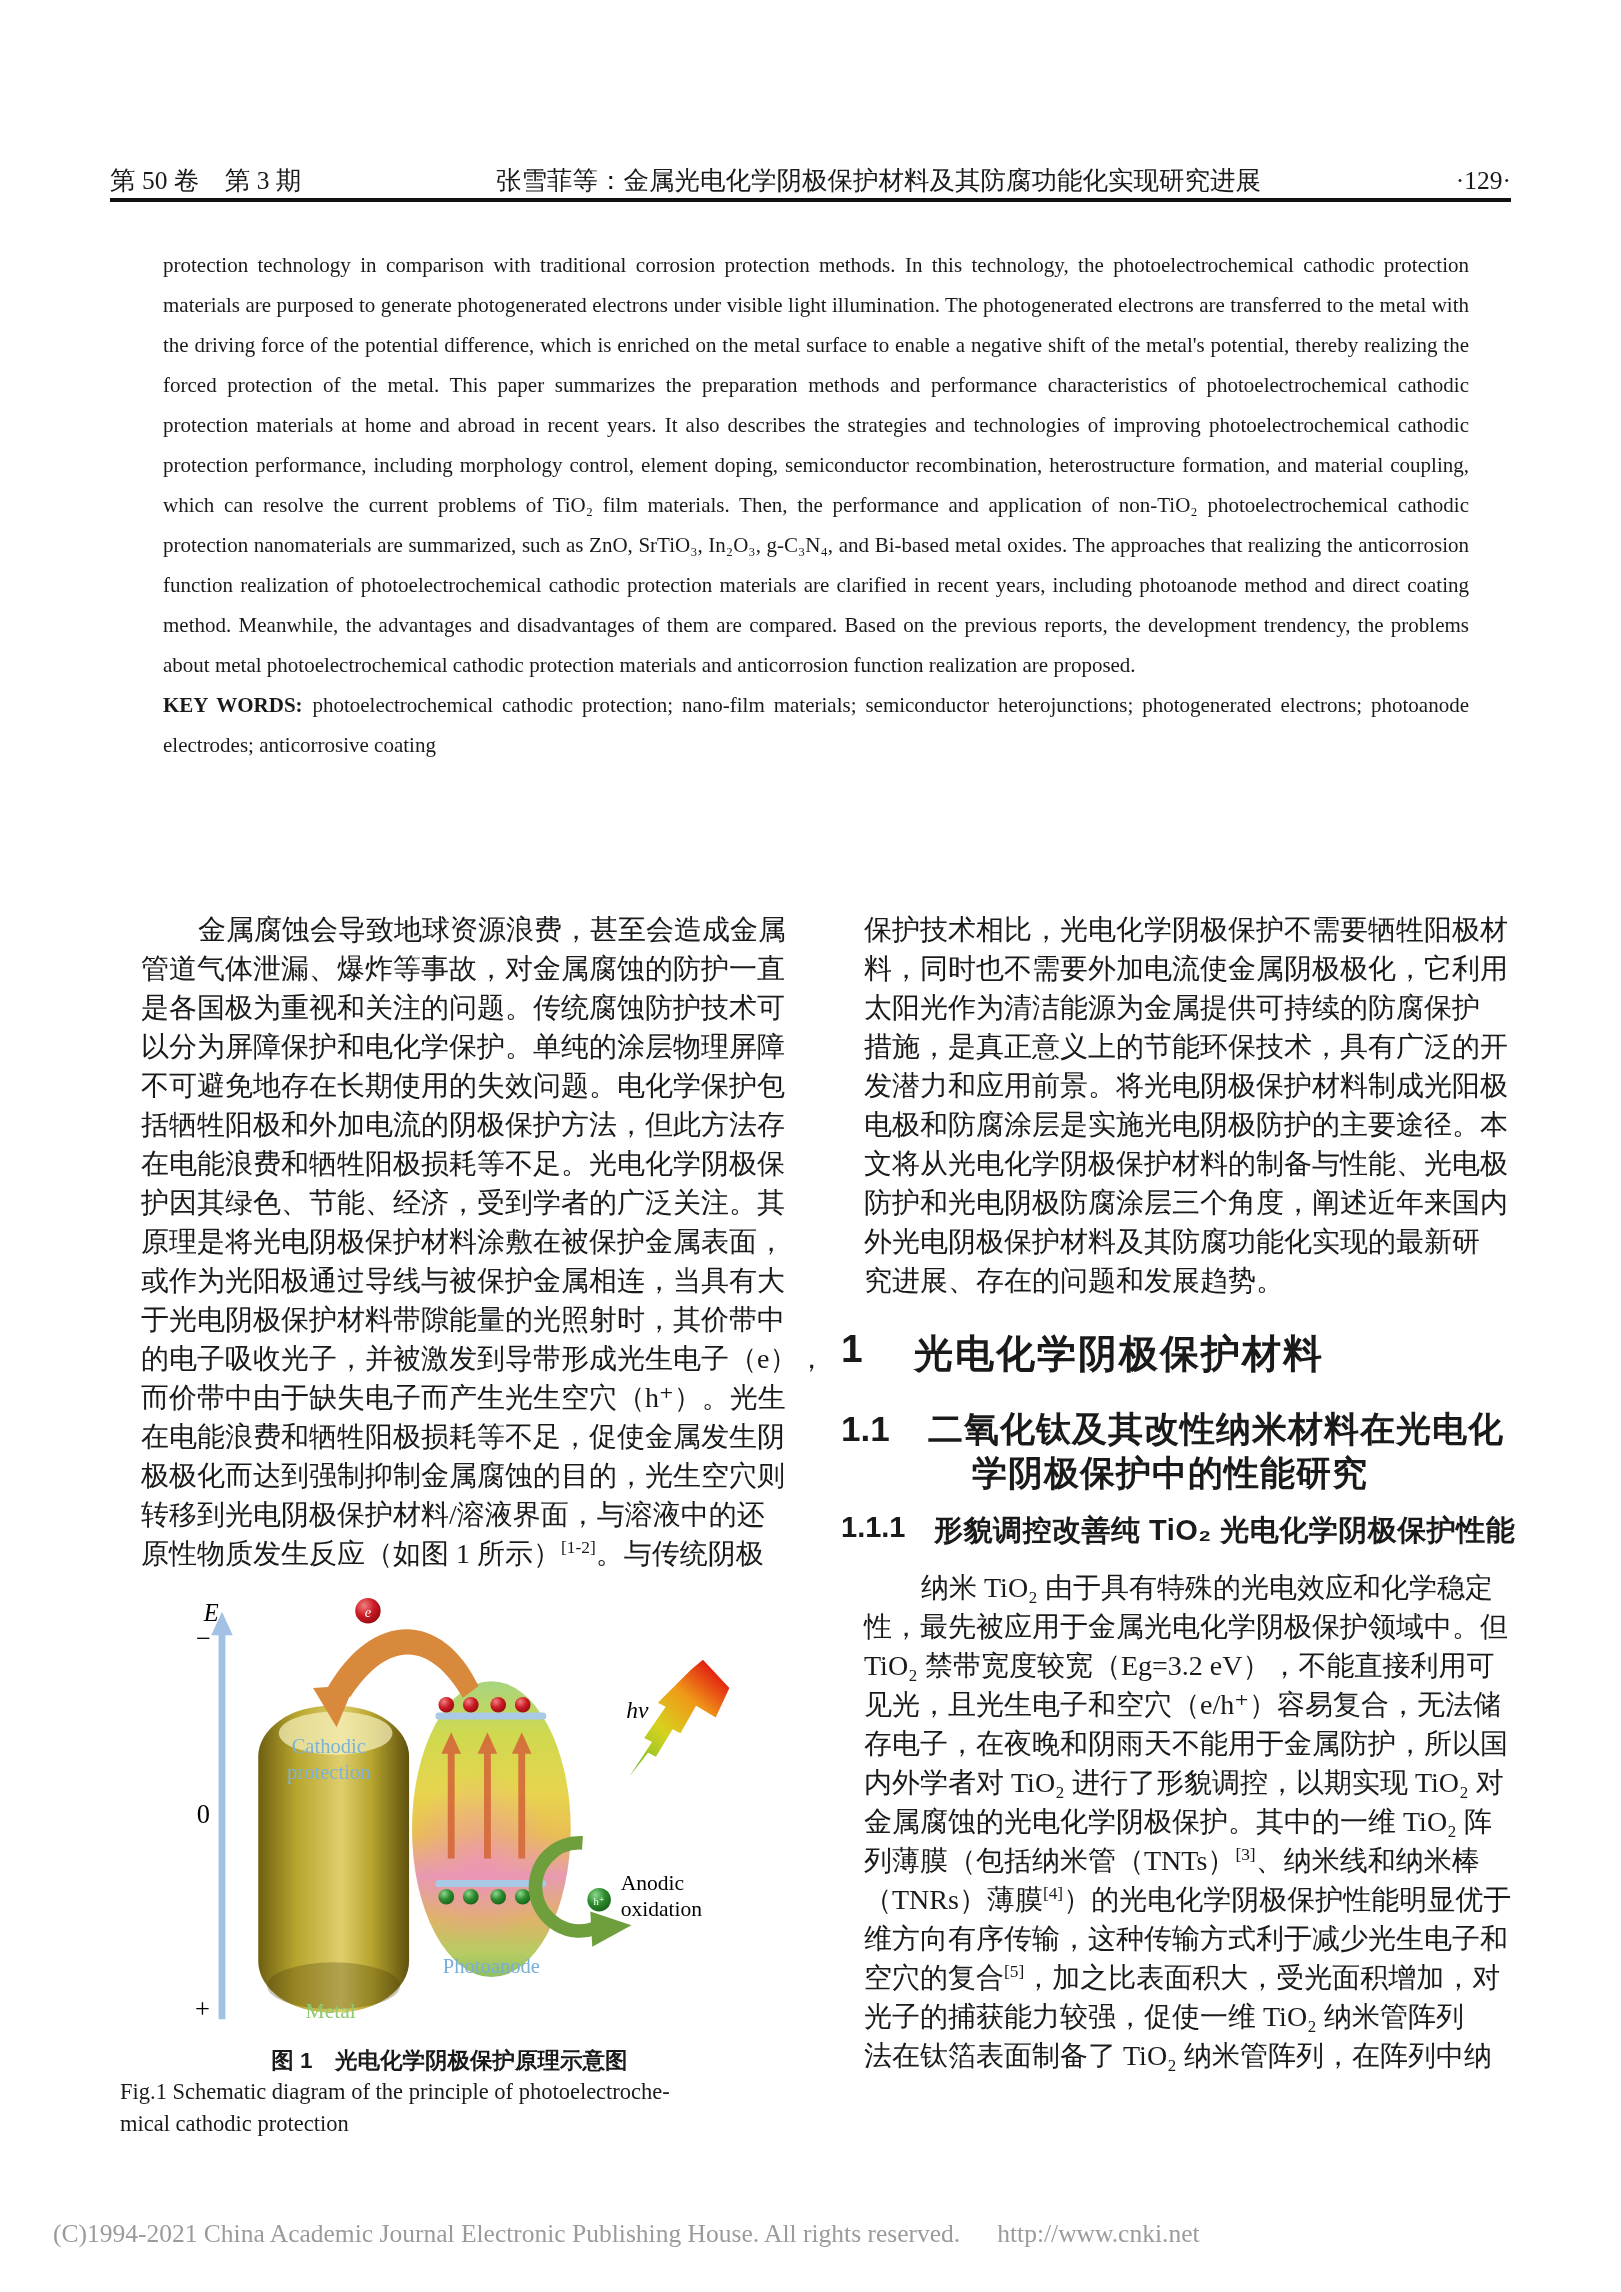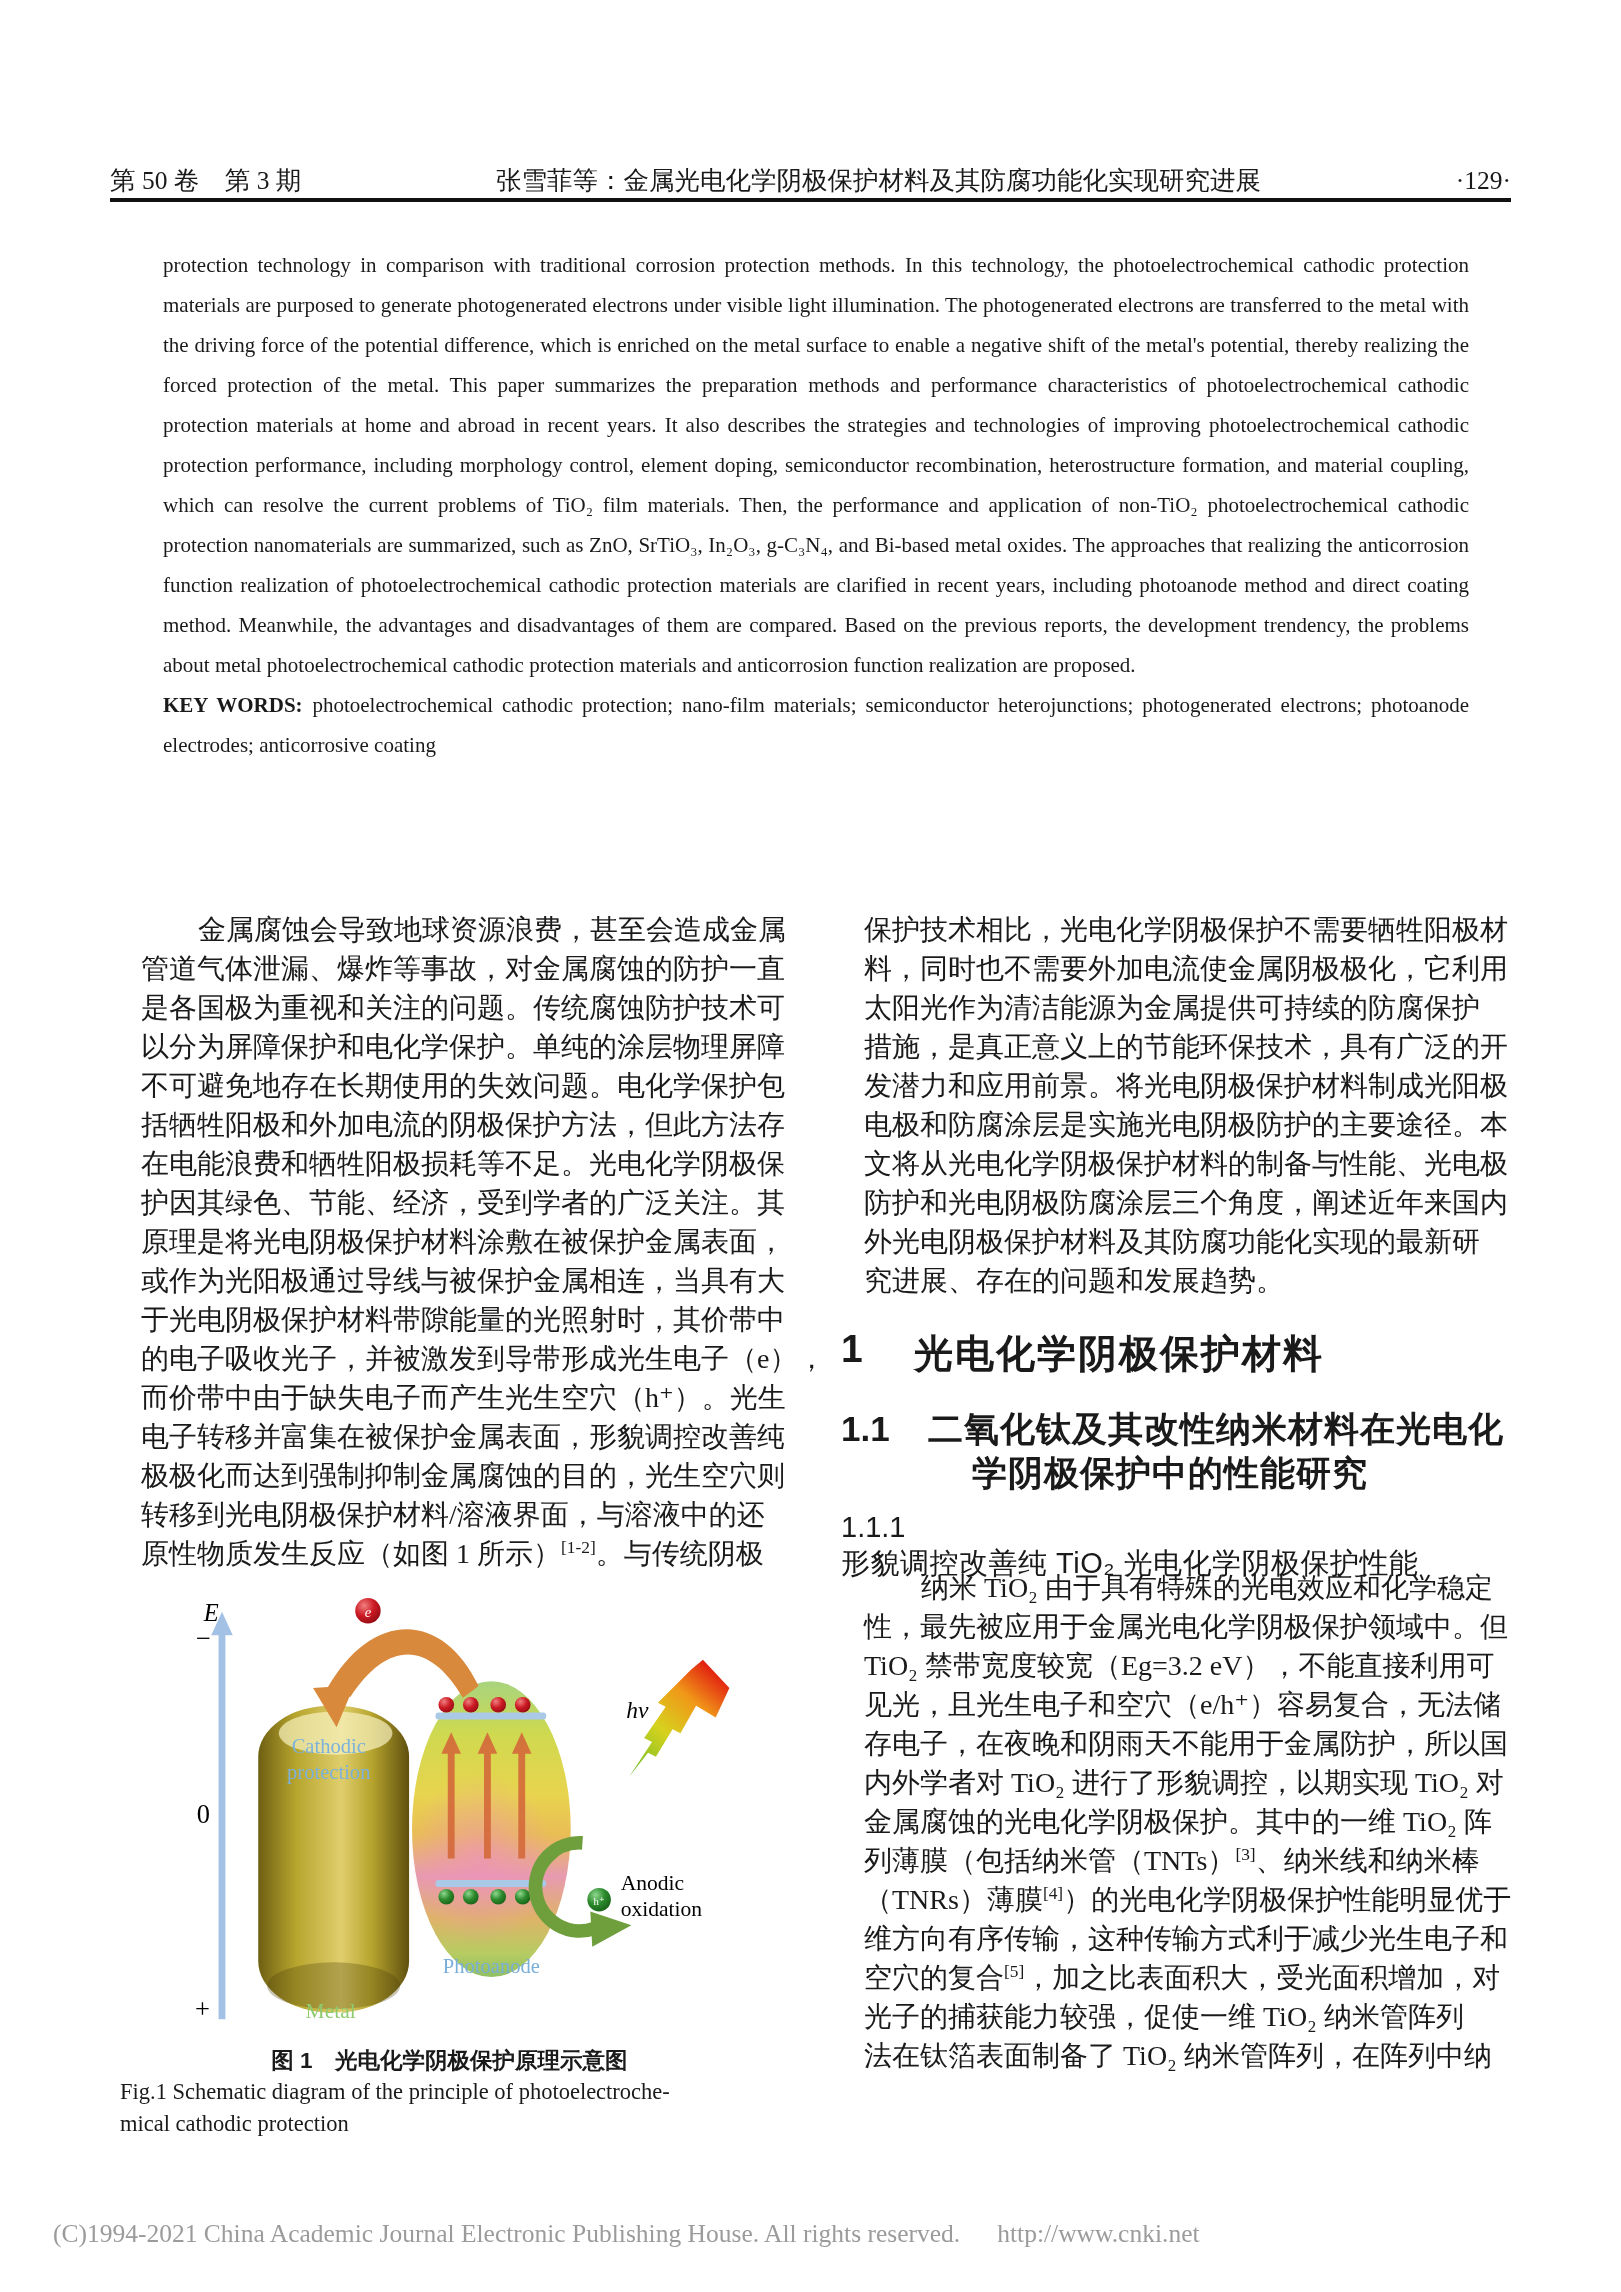--- a/index.html
+++ b/index.html
@@ -21,21 +21,21 @@
   
   .h1-row{position:absolute;left:841px;top:1327px;display:flex;font-family:"Liberation Sans","DejaVu Sans",sans-serif;
           font-weight:bold;font-size:39px;letter-spacing:2px;}
   .h1-num{width:73px;letter-spacing:0;}
   .h11{position:absolute;left:841px;top:1407px;font-family:"Liberation Sans","DejaVu Sans",sans-serif;
        font-weight:bold;font-size:35px;line-height:44px;letter-spacing:1px;}
   .h11-l1{display:flex;}
   .h11-num{width:87px;letter-spacing:0;}
   .h11-l2{margin-left:131px;}
   .h111{position:absolute;left:841px;top:1511px;display:flex;font-family:"Liberation Sans","DejaVu Sans",sans-serif;
-        font-weight:normal;font-size:29px;letter-spacing:0.5px;flex-direction:column;}
+        font-weight:bold;font-size:29px;letter-spacing:0.5px;}
   .h111-num{width:93px;letter-spacing:0;}
   
   .fig-svg{position:absolute;left:118px;top:1596px;}
   .cap-cn{position:absolute;left:118px;top:2045px;width:663px;text-align:center;
           font-family:"Liberation Sans","DejaVu Sans",sans-serif;font-weight:bold;font-size:22.5px;}
   .cap-en{position:absolute;left:120px;top:2076px;width:663px;font-size:22.5px;line-height:32px;}
   .cap-en div{white-space:nowrap;}
   
   .footer{position:absolute;left:53px;top:2219px;display:flex;gap:37px;font-size:25.5px;color:#9b9b9b;white-space:nowrap;}
   svg text{font-family:"Liberation Serif","DejaVu Serif",serif;}
@@ -64,21 +64,21 @@
     <div class="cn-line">以分为屏障保护和电化学保护。单纯的涂层物理屏障</div>
     <div class="cn-line">不可避免地存在长期使用的失效问题。电化学保护包</div>
     <div class="cn-line">括牺牲阳极和外加电流的阴极保护方法，但此方法存</div>
     <div class="cn-line">在电能浪费和牺牲阳极损耗等不足。光电化学阴极保</div>
     <div class="cn-line">护因其绿色、节能、经济，受到学者的广泛关注。其</div>
     <div class="cn-line">原理是将光电阴极保护材料涂敷在被保护金属表面，</div>
     <div class="cn-line">或作为光阳极通过导线与被保护金属相连，当具有大</div>
     <div class="cn-line">于光电阴极保护材料带隙能量的光照射时，其价带中</div>
     <div class="cn-line">的电子吸收光子，并被激发到导带形成光生电子（e），</div>
     <div class="cn-line">而价带中由于缺失电子而产生光生空穴（h⁺）。光生</div>
-    <div class="cn-line">电子转移并富集在被保护金属表面，形貌调控改善纯</div>
+    <div class="cn-line">在电能浪费和牺牲阳极损耗等不足，促使金属发生阴</div>
     <div class="cn-line">极极化而达到强制抑制金属腐蚀的目的，光生空穴则</div>
     <div class="cn-line">转移到光电阴极保护材料/溶液界面，与溶液中的还</div>
     <div class="cn-line"><span>原性物质发生反应（如图 1 所示）</span><span class="sup">[1-2]</span><span>。与传统阴极</span></div>
   </div>
 
   <svg class="fig-svg" width="686" height="431" viewBox="0 0 700 440">
     <defs>
       <linearGradient id="cylGrad" x1="0" y1="0" x2="1" y2="0">
         <stop offset="0" stop-color="#6e5f12"></stop>
           <stop offset="0.25" stop-color="#b7a52e"></stop>

